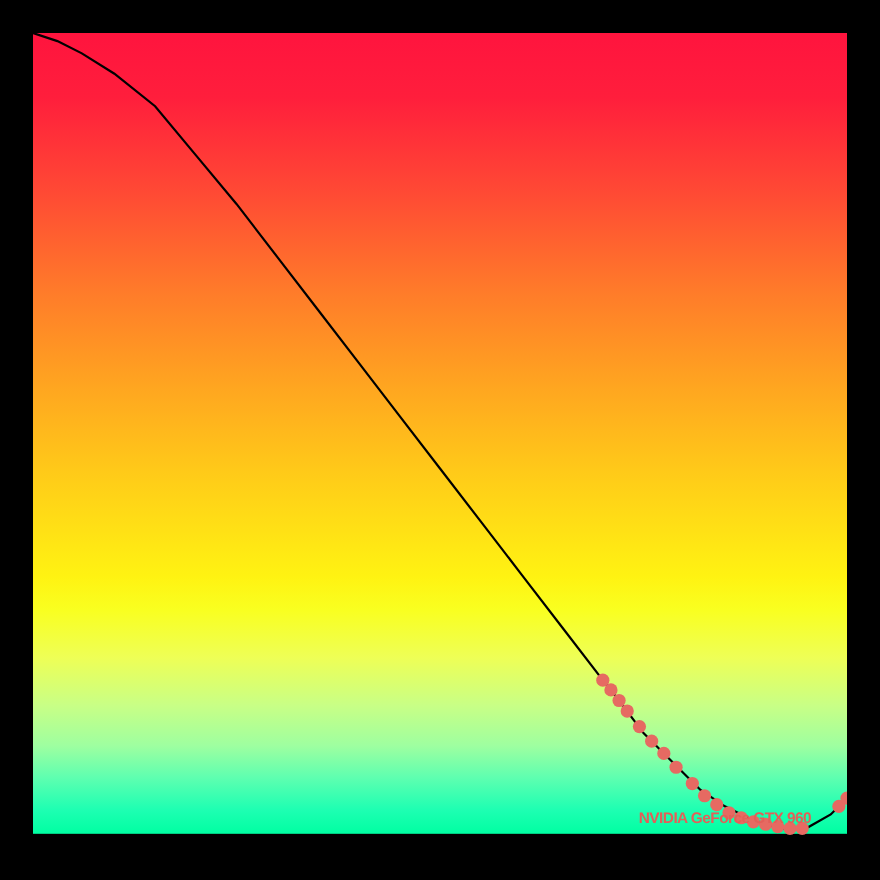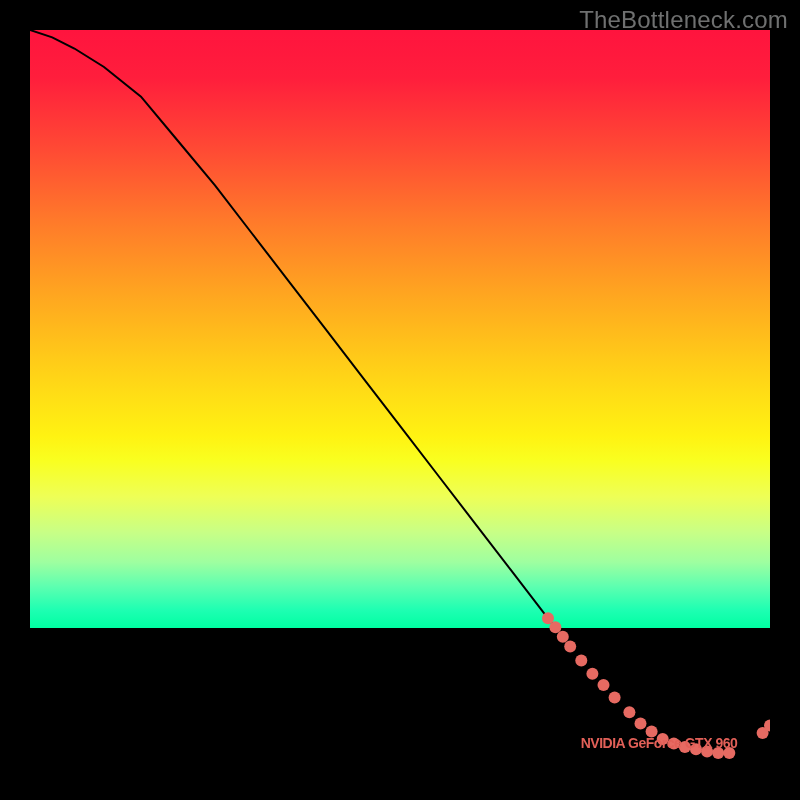--- a/index.html
+++ b/index.html
@@ -15,21 +15,21 @@
     position: absolute;
     left: 0; top: 0;
     width: 800px; height: 800px;
     background: #000;
   }
   .plot {
     position: absolute;
     left: 30px;
     top: 30px;
     width: 740px;
-    height: 598px;
+    height: 728px;
     background: linear-gradient(to bottom,
       #ff143e 0%,
       #ff1e3c 8%,
       #ff4a34 20%,
       #ff7a2a 32%,
       #ffa520 44%,
       #ffce18 56%,
       #fff312 68%,
       #f9ff20 72%,
       #eeff56 78%,
@@ -98,14 +98,13 @@
           <circle class="dot" cx="688.2" cy="723.0" r="6"></circle>
           <circle class="dot" cx="699.3" cy="723.0" r="6"></circle>
           <circle class="dot" cx="732.6" cy="703.0" r="6"></circle>
           <circle class="dot" cx="740.0" cy="695.6" r="6"></circle>
         </g>
       <g>
           <text class="ann" x="629.0" y="717.8" text-anchor="middle">NVIDIA GeForce GTX 960</text>
         </g>
     </svg>
   </div>
-  <div class="watermark">TheBottleneck.com</div>
 </div>
 
 </body></html>

